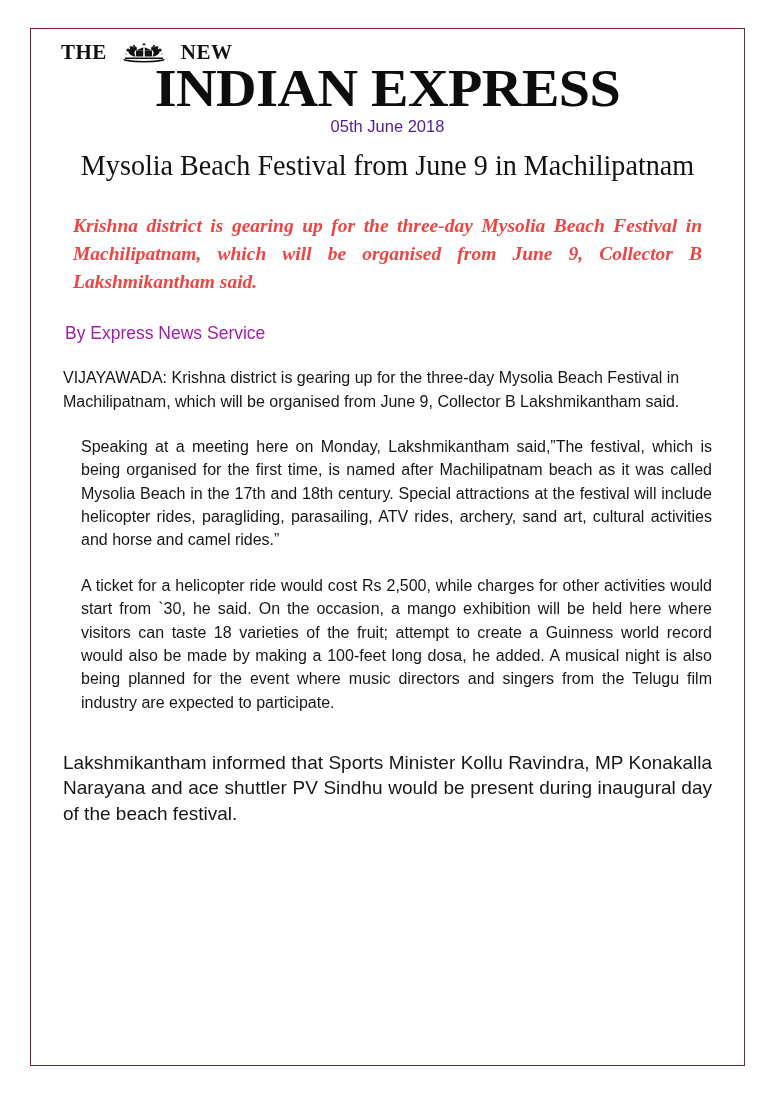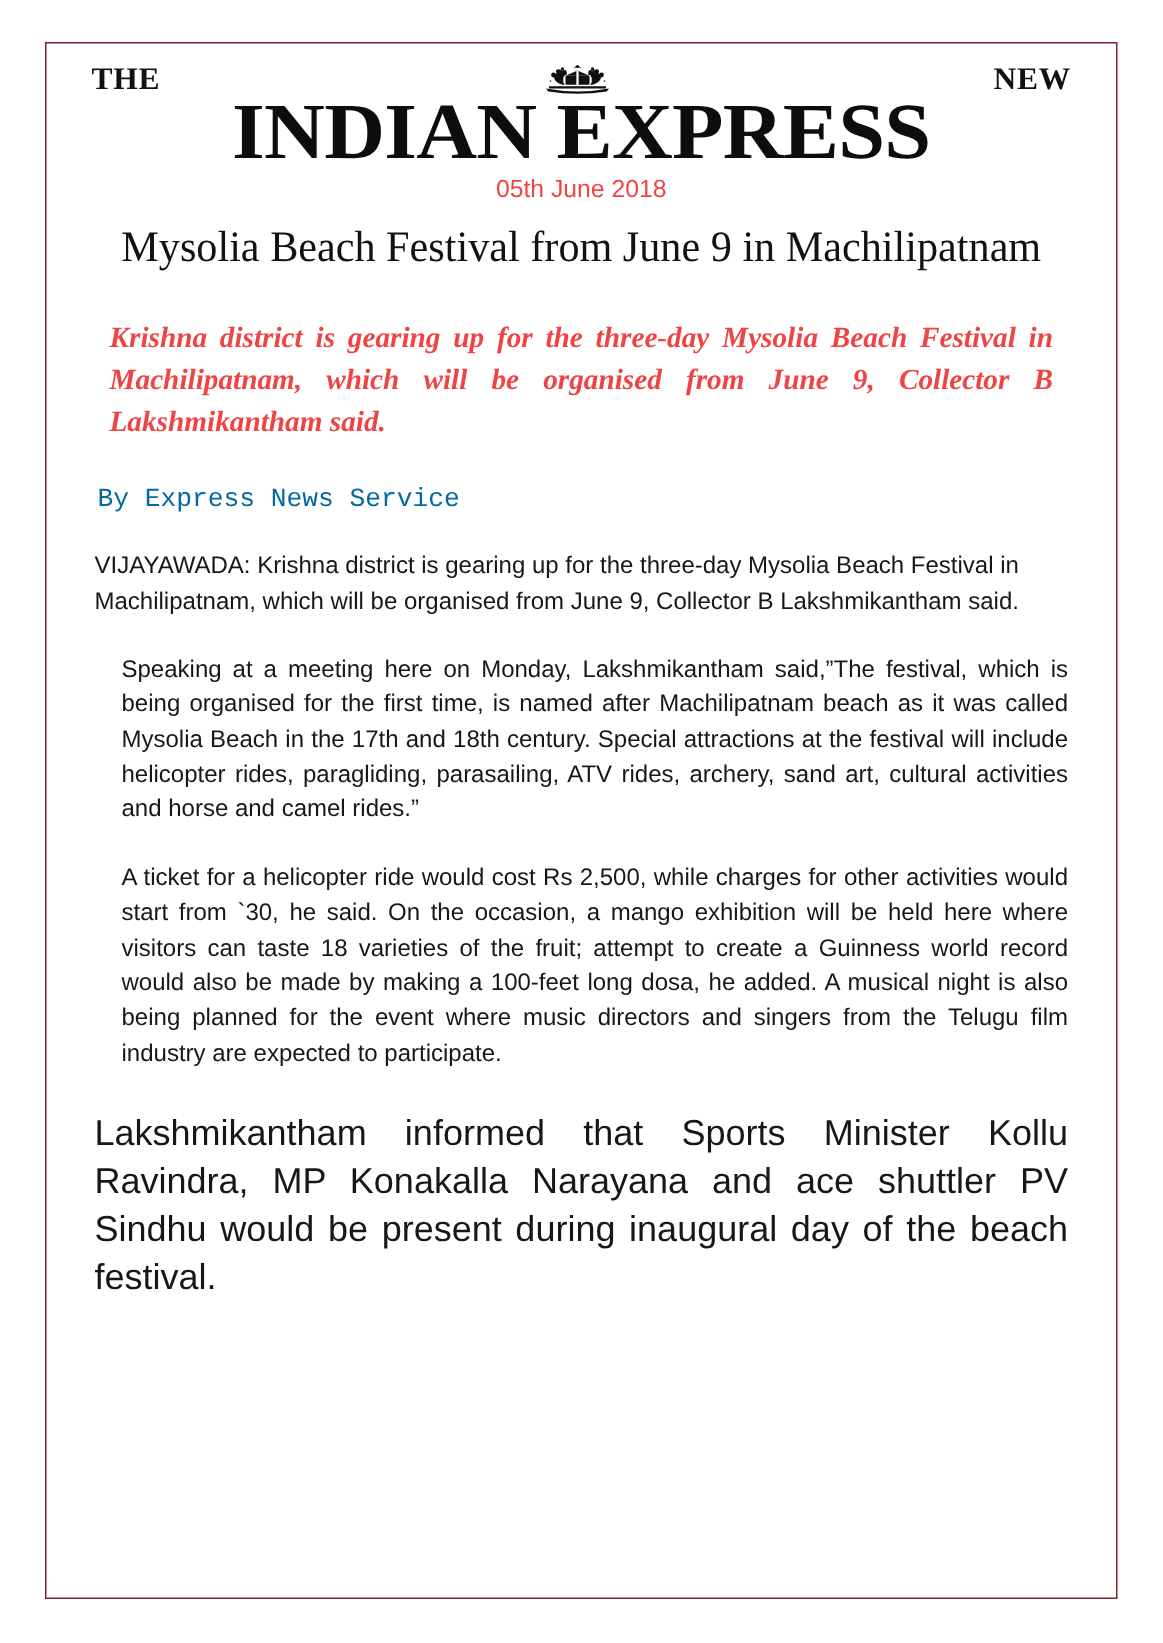--- a/index.html
+++ b/index.html
@@ -45,21 +45,21 @@
 
   
   .masthead {
     text-align: center;
     margin: 0;
     padding: 0;
   }
   .mast-top {
     display: flex;
     align-items: center;
-    justify-content: space-between;
+    justify-content: flex-start;
     gap: 9px;
     height: 26px;
     margin-bottom: -4px;
   }
   .mast-the, .mast-new {
     font-family: "Liberation Serif", serif;
     font-weight: bold;
     font-size: 21px;
     letter-spacing: 0.5px;
     color: #111111;
@@ -77,21 +77,21 @@
     letter-spacing: -0.5px;
     color: #0d0d0d;
     line-height: 1.04;
     margin: 0;
     padding: 0;
     transform: scaleX(1.06);
   }
   .mast-date {
     font-family: "Liberation Sans", sans-serif;
     font-size: 16.5px;
-    color: #ef4444;
+    color: #4c1d95;
     margin-top: 1px;
     line-height: 1.2;
   }
 
   
   .headline {
     font-family: "Liberation Serif", serif;
     font-size: 29px;
     font-weight: normal;
     color: #121212;
@@ -108,42 +108,42 @@
     font-style: italic;
     font-size: 19.5px;
     line-height: 1.42;
     color: #ef4444;
     text-align: justify;
     margin: 30px 12px 0 12px;
   }
 
   
   .byline {
-    font-family: Liberation Mono, monospace;
+    font-family: Liberation Sans, sans-serif;
     font-size: 17.5px;
-    color: #0369a1;
+    color: #a21caf;
     margin: 28px 0 0 4px;
     line-height: 1.2;
   }
 
   
   .body-p {
     font-family: "Liberation Sans", sans-serif;
     font-size: 16px;
     line-height: 1.46;
     color: #171717;
     margin: 22px 2px 0 2px;
   }
   .body-p.lead      { text-align: left; }
   .body-p.justify   { text-align: justify; margin-left: 20px; }
   .body-p.big {
-    font-size: 24px;
+    font-size: 19px;
     line-height: 1.34;
     text-align: justify;
-    margin-top: 26px;
+    margin-top: 36px;
   }
 </style>
 </head>
 <body>
 
 <div id="page">
   <div id="frame">
     <div id="content">
 
       <div class="masthead">

